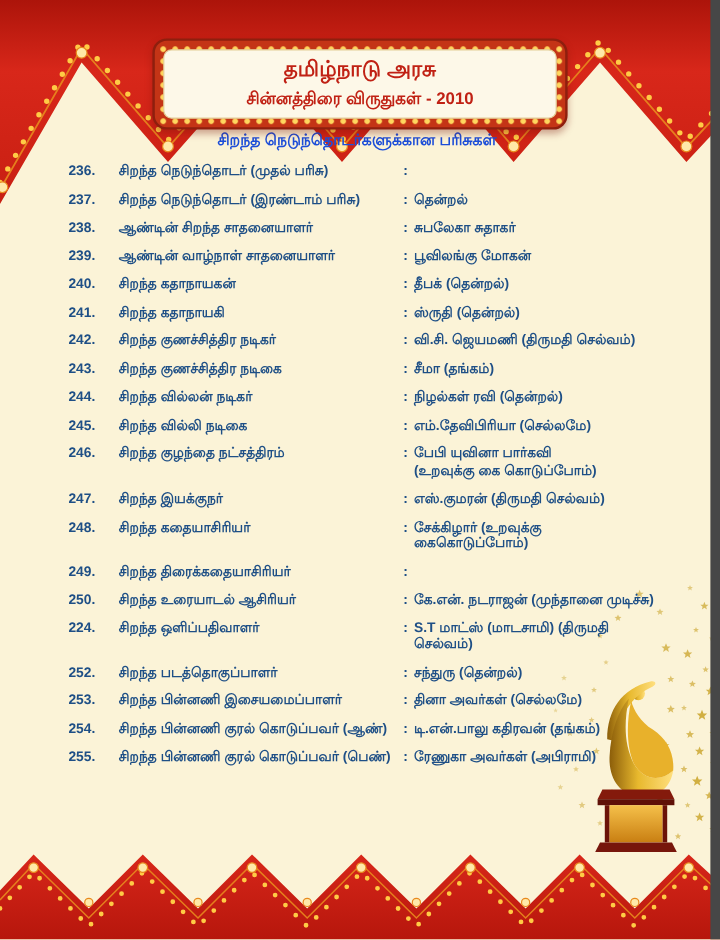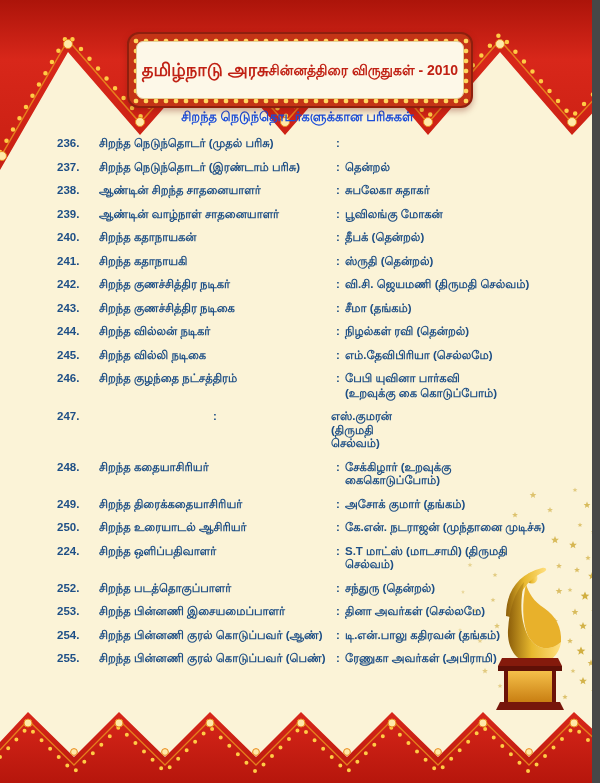--- a/index.html
+++ b/index.html
@@ -8,21 +8,21 @@
   .layer{position:absolute;left:0;top:0;}
 
   
   .banner{position:absolute;left:127px;top:32px;width:346px;height:76px;z-index:5;
           box-sizing:border-box;border-radius:12px;background-color:#C43416;
           border:2px solid #8E1F0E;padding:7px;
           background-image:radial-gradient(circle,#FFD75E 2px,rgba(255,215,94,0) 2.7px);
           background-size:10px 10px;background-position:2px 2px;
           box-shadow:0 3px 6px rgba(120,20,10,.35);}
   .banner-inner{width:100%;height:100%;box-sizing:border-box;border-radius:7px;
-          background:#FDF8E8;border:1px solid #E3CD96;display:flex;flex-direction:row;
+          background:#FDF8E8;border:1px solid #E3CD96;display:flex;flex-direction:column;
           align-items:center;justify-content:center;}
   .title1{color:#C02114;font-weight:bold;font-size:18px;line-height:24px;text-align:center;}
   .title2{color:#C02114;font-weight:bold;font-size:14px;line-height:26px;text-align:center;}
 
   .subtitle{position:absolute;left:0;top:109px;width:595px;text-align:center;z-index:4;
             color:#1d4ed8;font-weight:bold;font-size:13px;}
 
   
   .list{position:absolute;left:57px;top:137px;width:492px;z-index:4;}
   .row{display:grid;grid-template-columns:42px 232px 14px 1fr;margin-bottom:10px;
@@ -237,34 +237,34 @@
         <span class="val">எம்.தேவிபிரியா (செல்லமே)</span>
       </div>
       <div class="row">
         <span class="no">246.</span>
         <span class="cat">சிறந்த குழந்தை நட்சத்திரம்</span>
         <span class="colon">:</span>
         <span class="val">பேபி யுவினா பார்கவி<div>(உறவுக்கு கை கொடுப்போம்)</div></span>
       </div>
       <div class="row">
         <span class="no">247.</span>
+        <span class="cat">சிறந்த இயக்குநர்</span>
         <span class="colon">:</span>
         <span class="val">எஸ்.குமரன் (திருமதி செல்வம்)</span>
       </div>
       <div class="row">
         <span class="no">248.</span>
         <span class="cat">சிறந்த கதையாசிரியர்</span>
         <span class="colon">:</span>
         <span class="val">சேக்கிழார் (உறவுக்கு கைகொடுப்போம்)</span>
       </div>
       <div class="row">
         <span class="no">249.</span>
         <span class="cat">சிறந்த திரைக்கதையாசிரியர்</span>
         <span class="colon">:</span>
-        <span class="val">அசோக் குமார் (தங்கம்)</span>
       </div>
       <div class="row">
         <span class="no">250.</span>
         <span class="cat">சிறந்த உரையாடல் ஆசிரியர்</span>
         <span class="colon">:</span>
         <span class="val">கே.என். நடராஜன் (முந்தானை முடிச்சு)</span>
       </div>
       <div class="row">
         <span class="no">224.</span>
         <span class="cat">சிறந்த ஒளிப்பதிவாளர்</span>

